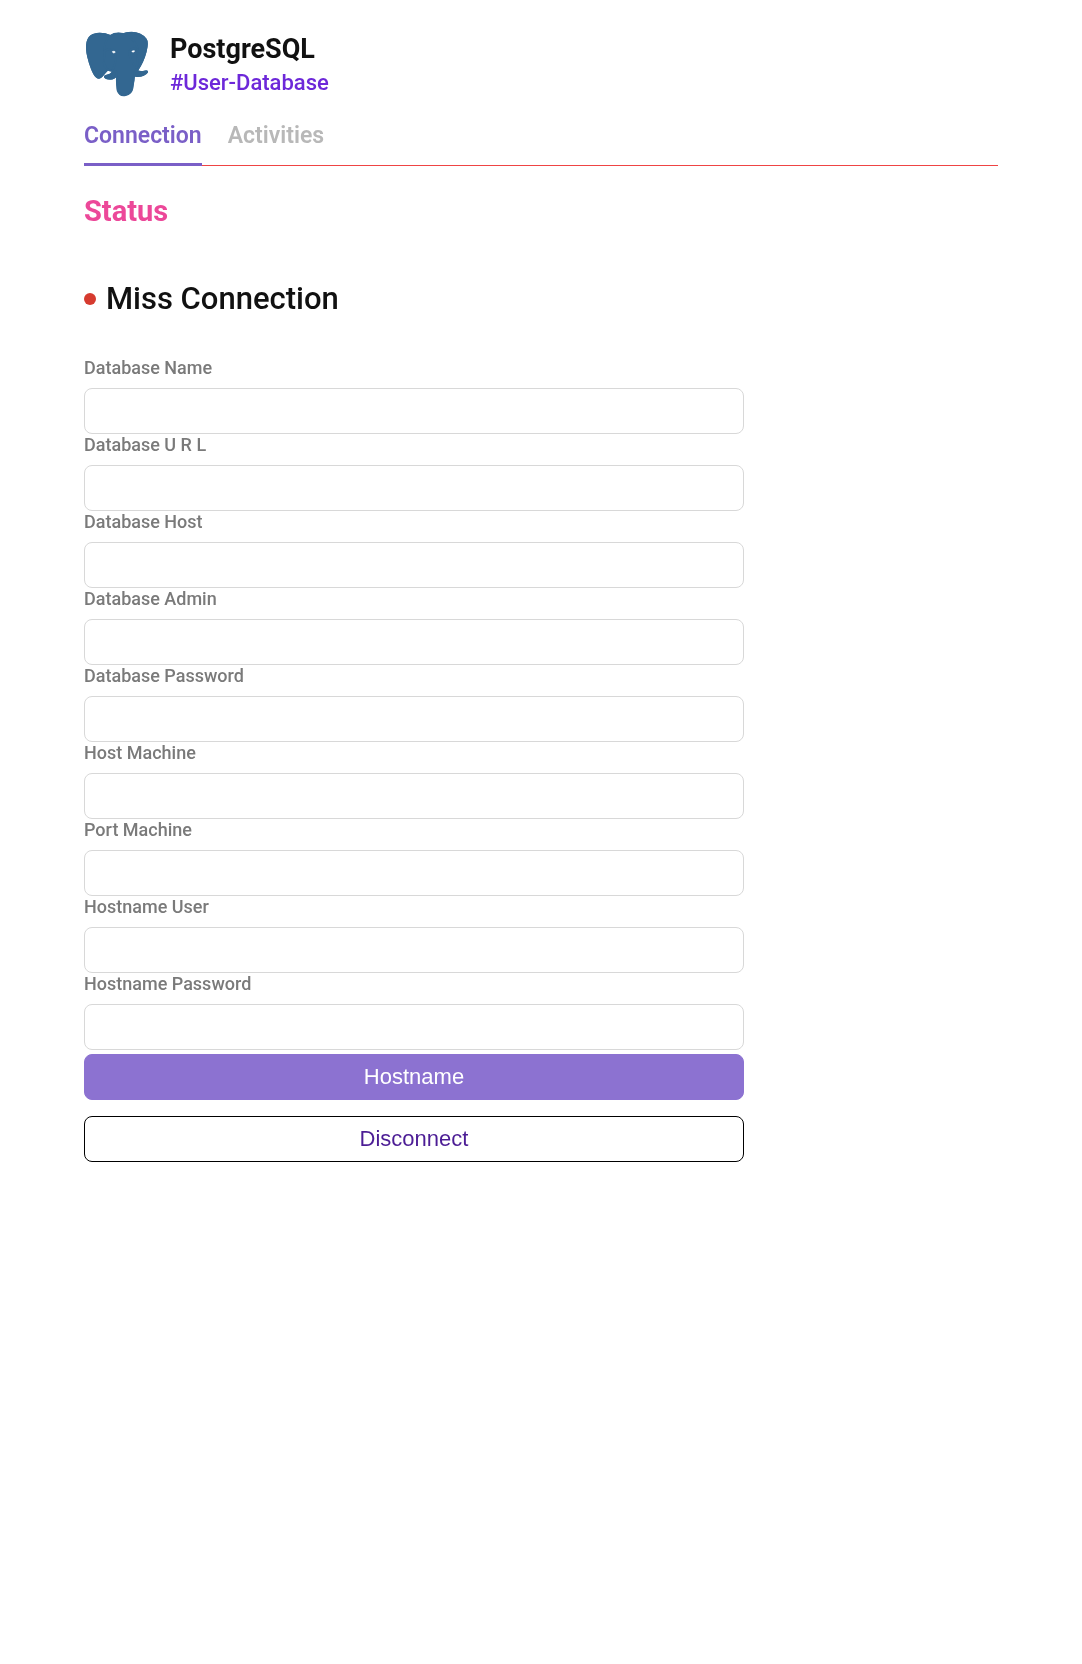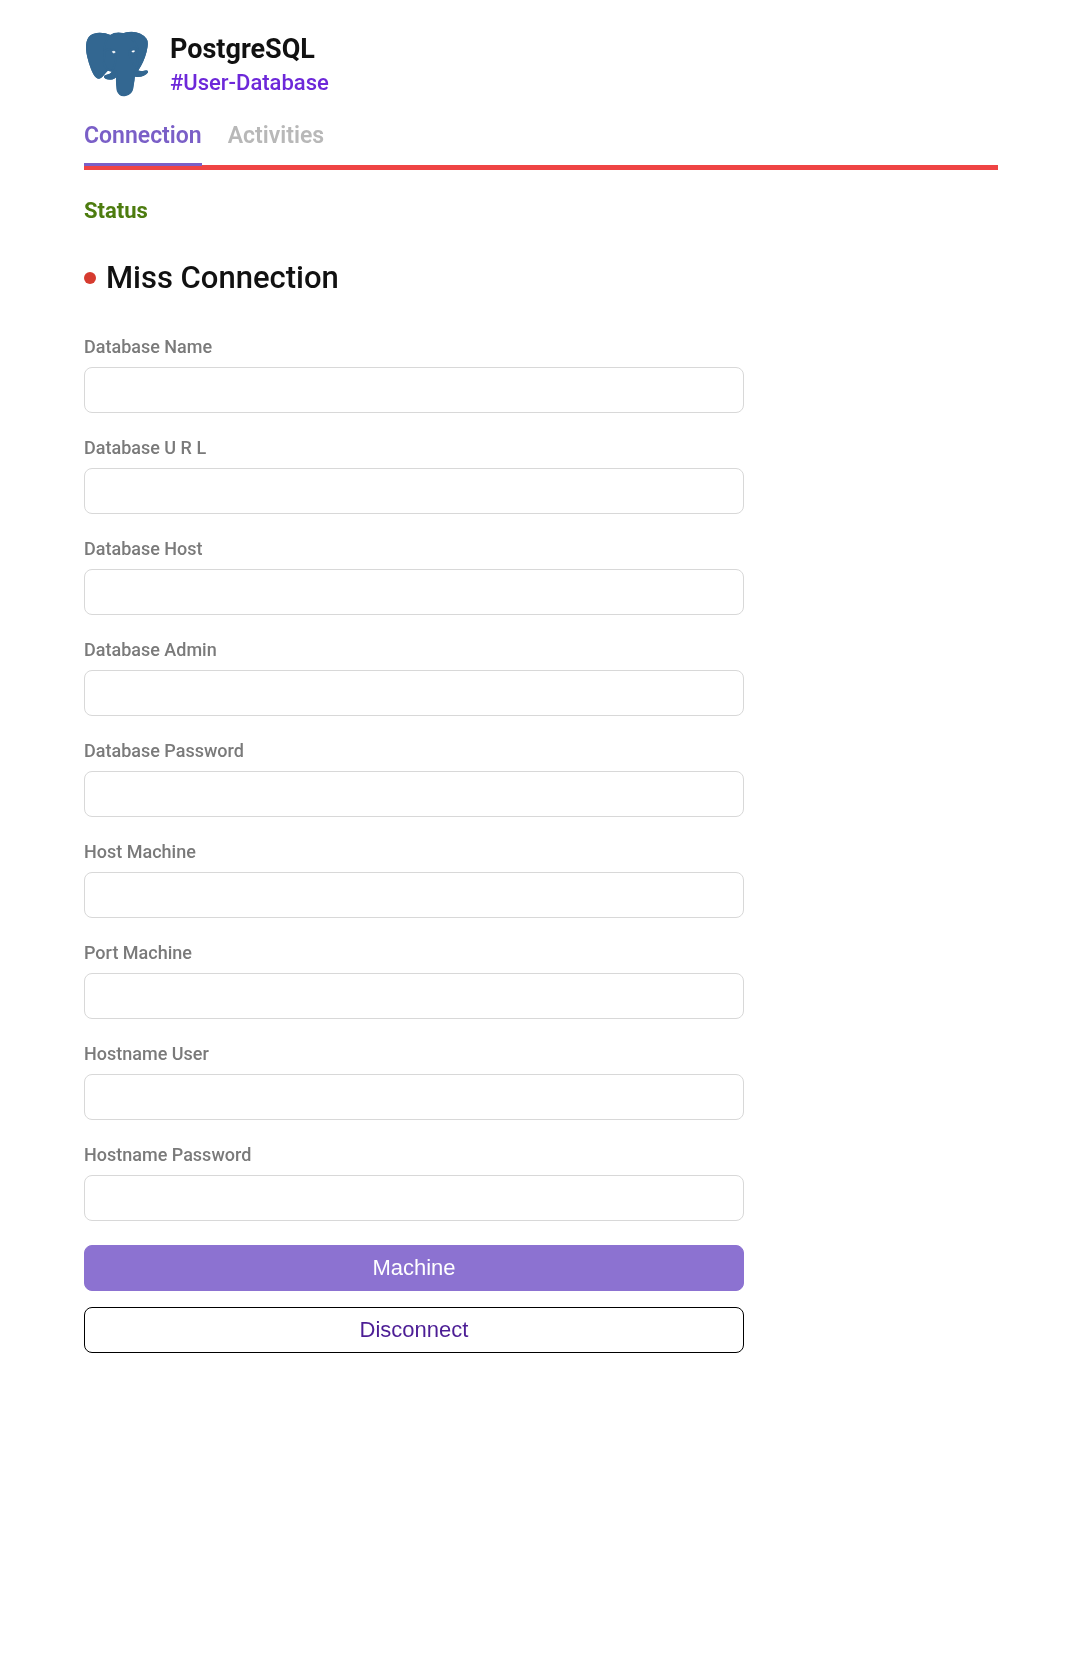--- a/index.html
+++ b/index.html
@@ -35,62 +35,61 @@
       line-height: 1.2;
     }
     .header-text .subtitle {
       font-size: 22px;
       color: #6d28d9;
       font-weight: 500;
       margin-top: 4px;
     }
     .tabs {
       display: flex;
-      border-bottom: 5px solid #ef4444;
+      border-bottom: 1px solid #ef4444;
       gap: 26px;
       margin-bottom: 28px;
     }
     .tab {
       font-size: 23px;
       font-weight: 600;
       padding-bottom: 14px;
       color: #b8b8b8;
       cursor: pointer;
       border-bottom: 3px solid transparent;
       margin-bottom: -1px;
     }
     .tab.active {
       color: #7a5fc7;
       border-bottom-color: #7a5fc7;
     }
     .section-title {
-      font-size: 22px;
+      font-size: 29px;
       font-weight: 700;
-      color: #4d7c0f;
-      margin-bottom: 36px;
+      color: #ec4899;
+      margin-bottom: 52px;
     }
     .status-row {
       display: flex;
       align-items: center;
       gap: 10px;
       margin-bottom: 40px;
     }
     .status-dot {
       width: 12px;
       height: 12px;
       border-radius: 50%;
       background: #d63b2f;
     }
     .status-text {
       font-size: 31px;
       color: #111;
       font-weight: 500;
     }
     .form-group {
-      margin-bottom: 24px;
       width: 660px;
     }
     .form-label {
       display: block;
       font-size: 18px;
       color: #7a7a7a;
       font-weight: 500;
       margin-bottom: 10px;
     }
     .form-input {
@@ -210,16 +209,16 @@
     <label class="form-label">Hostname User</label>
     <input class="form-input" type="text" value="" style="">
   </div>
 
   <div class="form-group">
     <label class="form-label">Hostname Password</label>
     <input class="form-input" type="password" value="" style="">
   </div>
 
   <div class="buttons">
-    <button class="btn btn-primary">Machine</button>
+    <button class="btn btn-primary">Hostname</button>
     <button class="btn btn-secondary">Disconnect</button>
   </div>
 </div>
 
 </body></html>

